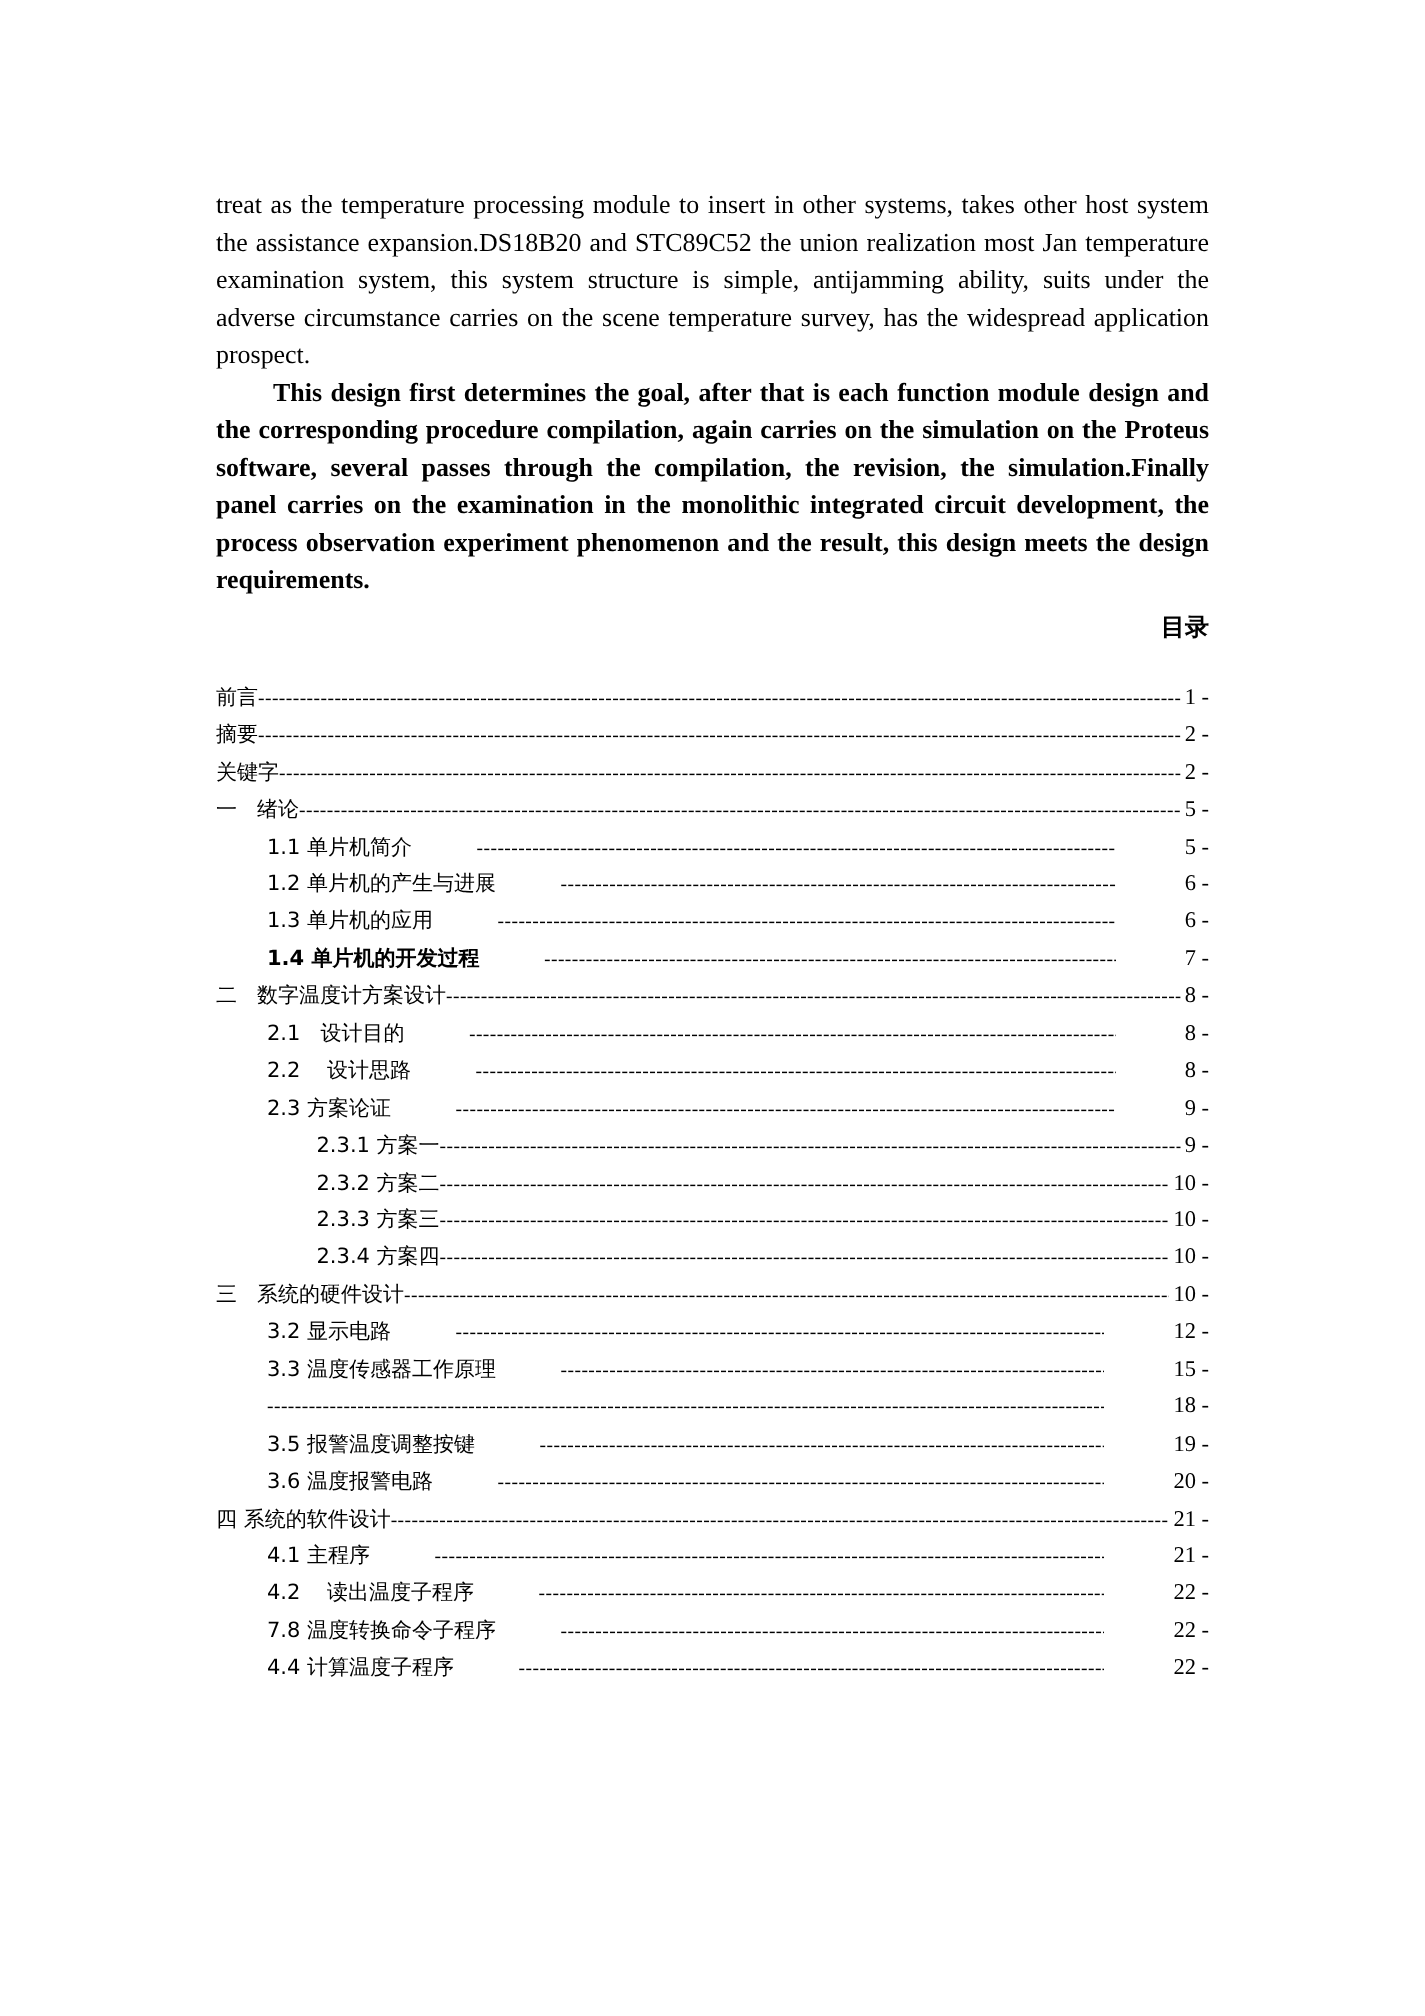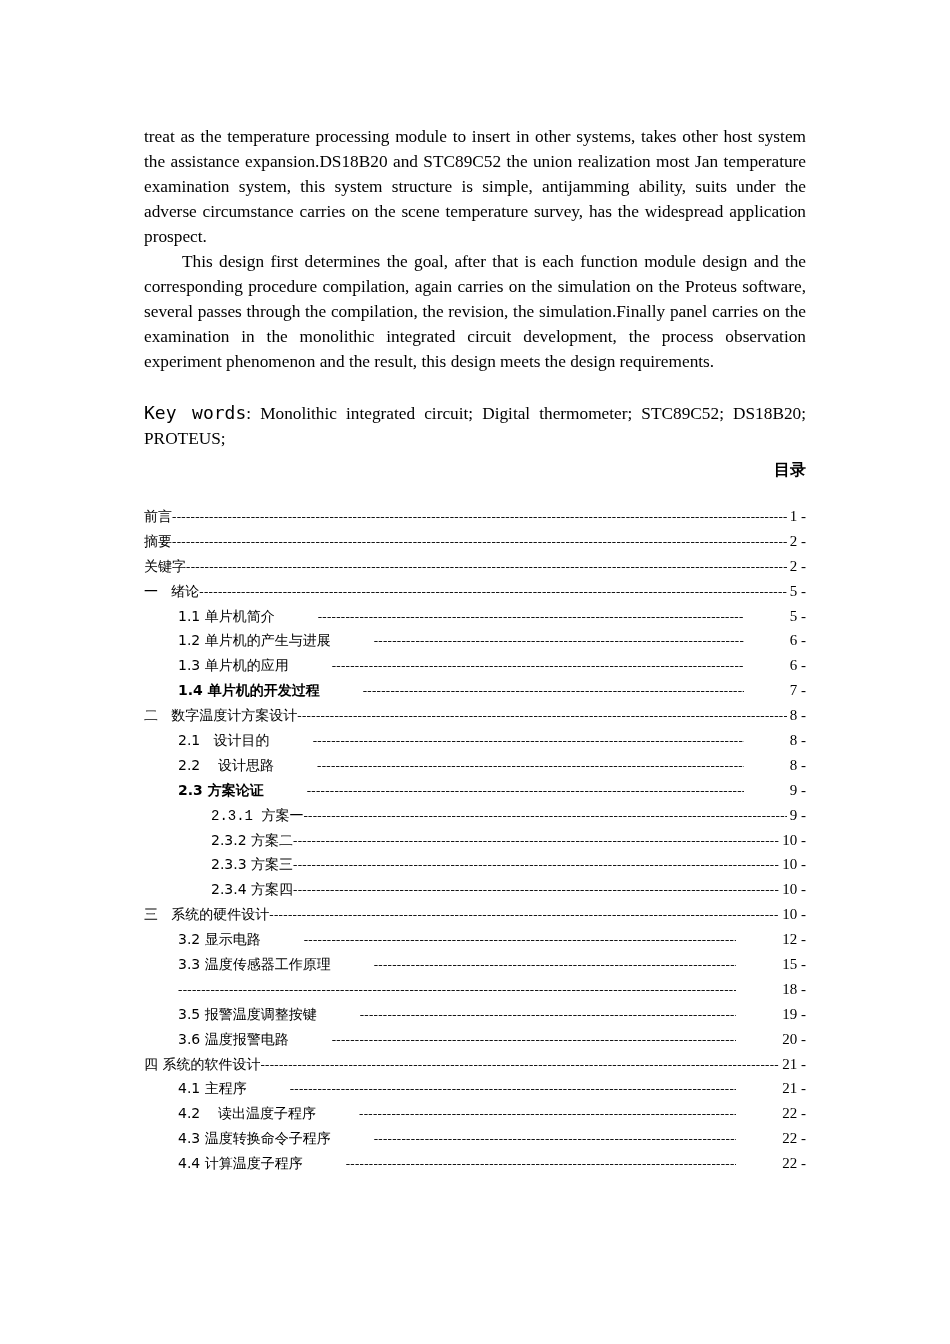--- a/index.html
+++ b/index.html
@@ -2,21 +2,21 @@
 <html><head>
   <meta charset="utf-8">
   <style>
     html, body { margin: 0; padding: 0; background: #ffffff; }
     body { width: 950px; height: 1344px; position: relative; overflow: hidden; color: #000; }
     .page { position: absolute; left: 144px; top: 124px; width: 662px; }
     .para {
       font-family: "Liberation Serif", "DejaVu Serif", serif;
       font-size: 17.3px; line-height: 25px; text-align: justify; margin: 0;
     }
-    .para.indent { text-indent: 38px; }
+    .para.indent { text-indent: 38px; font-weight: bold; }
     .keywords { margin-top: 26px; }
     .kw-label { font-family: "DejaVu Sans Mono", "Liberation Mono", monospace; font-size: 18px; }
     .toc-title {
       text-align: right; font-family: "DejaVu Sans", sans-serif;
       font-size: 16px; margin: 4px 0 0 0; height: 40px; line-height: 30px;
     }
     .toc { margin-top: 13px; }
     .toc-row {
       display: flex; align-items: baseline; height: 24.9px;
       font-family: "DejaVu Sans", sans-serif; font-size: 14px; white-space: nowrap; overflow: hidden;
@@ -29,21 +29,20 @@
     .toc-dots::before { content: "--------------------------------------------------------------------------------------------------------------------------------------------------------------------------------------------------------------"; }
     .toc-page { flex: 0 0 auto; font-family: "Liberation Serif", serif; font-size: 15px; padding-left: 3px; }
   </style>
 </head>
 <body>
 
 <div class="page">
   <p class="para">treat as the temperature processing module to insert in other systems, takes other host system the assistance expansion.DS18B20 and STC89C52 the union realization most Jan temperature examination system, this system structure is simple, antijamming ability, suits under the adverse circumstance carries on the scene temperature survey, has the widespread application prospect.</p>
   <p class="para indent">This design first determines the goal, after that is each function module design and the corresponding procedure compilation, again carries on the simulation on the Proteus software, several passes through the compilation, the revision, the simulation.Finally panel carries on the examination in the monolithic integrated circuit development, the process observation experiment phenomenon and the result, this design meets the design requirements.</p>
 
-  <p class="para keywords"><span class="kw-label">Key words</span><span>:</span><span> Monolithic integrated circuit; Digital thermometer; STC89C52; DS18B20; PROTEUS;</span></p>
 
   <h2 class="toc-title">目录</h2>
 
   <div class="toc" id="toc">
       <div class="toc-row l1">
         <span class="toc-label" style="white-space: pre;">前言</span>
         <span class="toc-dots"></span>
         <span class="toc-page">1 -</span>
       </div>
       <div class="toc-row l1">
@@ -90,26 +89,26 @@
         <span class="toc-label" style="white-space: pre;">2.1   设计目的</span>
         <span class="toc-dots"></span>
         <span class="toc-page">8 -</span>
       </div>
       <div class="toc-row l2">
         <span class="toc-label" style="white-space: pre;">2.2    设计思路</span>
         <span class="toc-dots"></span>
         <span class="toc-page">8 -</span>
       </div>
       <div class="toc-row l2">
-        <span class="toc-label" style="white-space: pre; font-weight: bold;">2.3 方案论证</span>
+        <span class="toc-label" style="white-space: pre;">2.3 方案论证</span>
         <span class="toc-dots"></span>
         <span class="toc-page">9 -</span>
       </div>
       <div class="toc-row l3">
-        <span class="toc-label" style="white-space: pre; font-family: Liberation Mono, monospace;">2.3.1 方案一</span>
+        <span class="toc-label" style="white-space: pre;">2.3.1 方案一</span>
         <span class="toc-dots"></span>
         <span class="toc-page">9 -</span>
       </div>
       <div class="toc-row l3">
         <span class="toc-label" style="white-space: pre;">2.3.2 方案二</span>
         <span class="toc-dots"></span>
         <span class="toc-page">10 -</span>
       </div>
       <div class="toc-row l3">
         <span class="toc-label" style="white-space: pre;">2.3.3 方案三</span>
@@ -159,21 +158,21 @@
         <span class="toc-label" style="white-space: pre;">4.1 主程序</span>
         <span class="toc-dots"></span>
         <span class="toc-page">21 -</span>
       </div>
       <div class="toc-row l2">
         <span class="toc-label" style="white-space: pre;">4.2    读出温度子程序</span>
         <span class="toc-dots"></span>
         <span class="toc-page">22 -</span>
       </div>
       <div class="toc-row l2">
-        <span class="toc-label" style="white-space: pre;">4.3 温度转换命令子程序</span>
+        <span class="toc-label" style="white-space: pre;">7.8 温度转换命令子程序</span>
         <span class="toc-dots"></span>
         <span class="toc-page">22 -</span>
       </div>
       <div class="toc-row l2">
         <span class="toc-label" style="white-space: pre;">4.4 计算温度子程序</span>
         <span class="toc-dots"></span>
         <span class="toc-page">22 -</span>
       </div>
     </div>
 </div>

